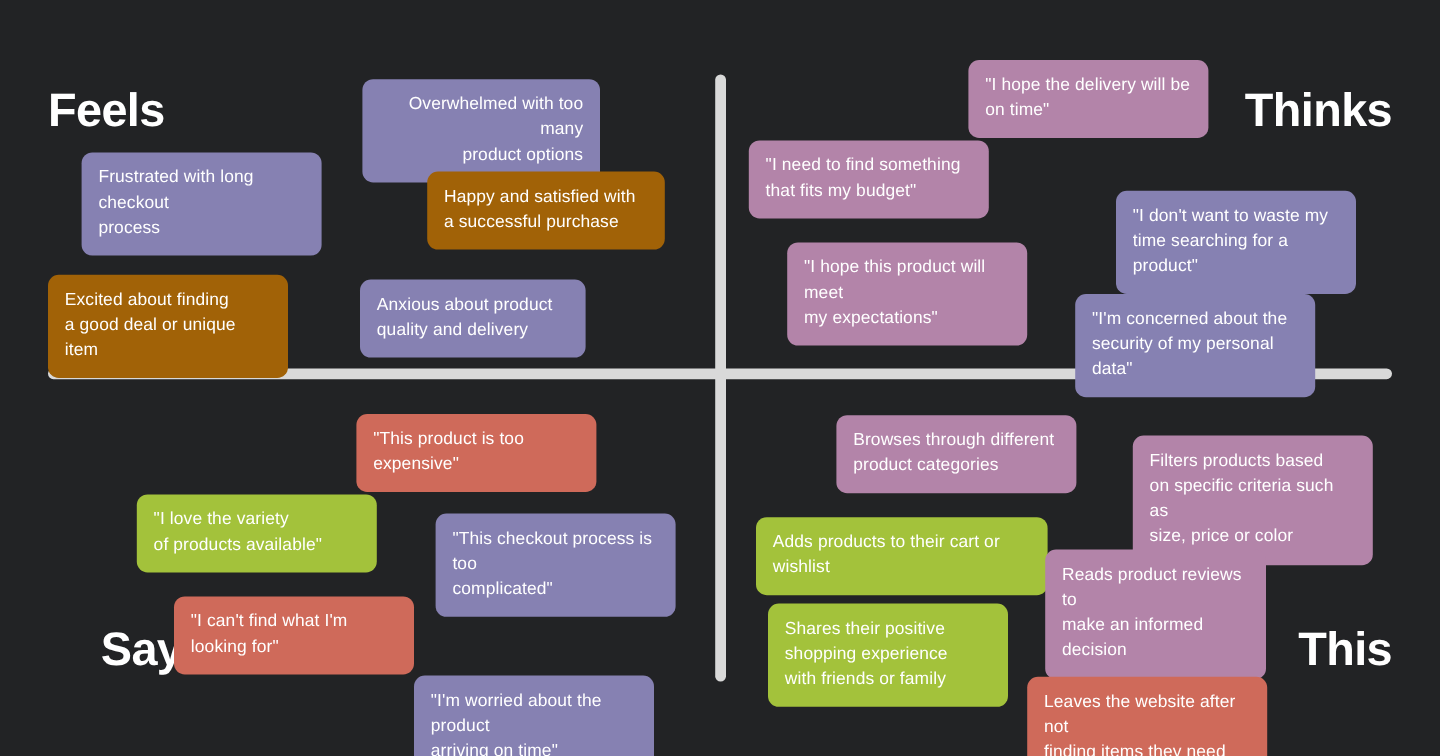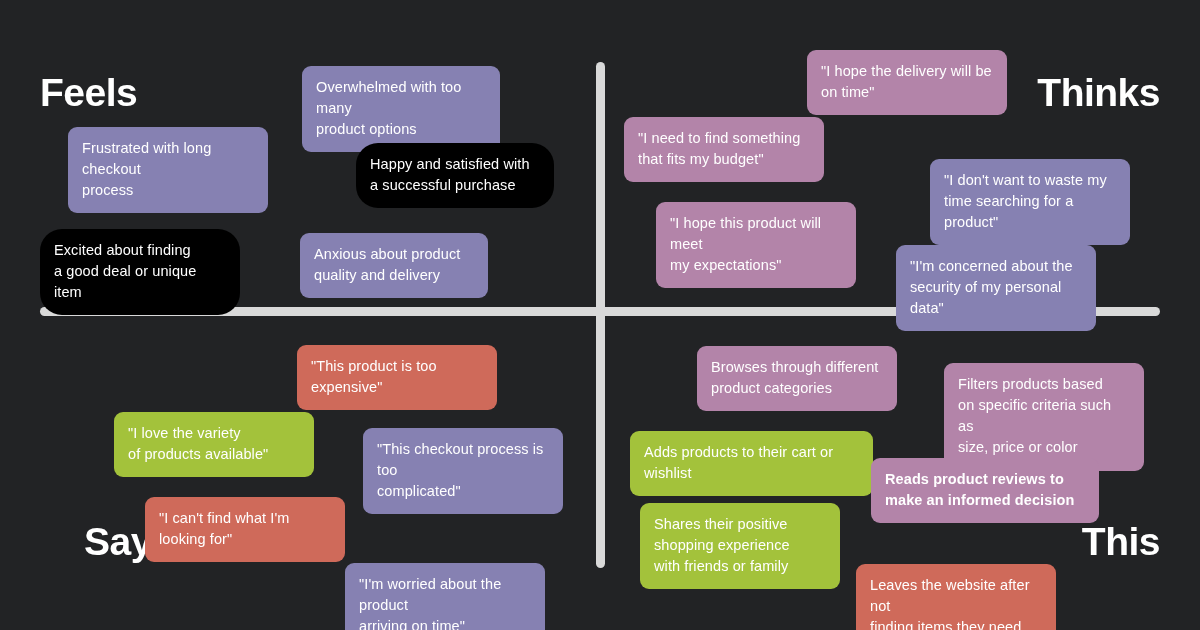--- a/index.html
+++ b/index.html
@@ -56,39 +56,39 @@
     box-sizing: border-box;
     border-radius: 9px;
     color: #ffffff;
     font-size: 14.5px;
     line-height: 1.46;
     padding: 11px 14px 12px 14px;
     white-space: pre-line;
     letter-spacing: 0.1px;
   }
   .c-purple { background: #8681b2; }
-  .c-teal   { background: #000000; border-radius: 22px; }
+  .c-teal   { background: #a16207; }
   .c-mauve  { background: #b384a9; }
   .c-green  { background: #a3c23b; }
   .c-red    { background: #cf6a5a; }
 </style>
 </head>
 <body>
 
 <div id="board">
 
   <div class="divider" id="divider-h"></div>
   <div class="divider" id="divider-v"></div>
 
   <div class="quad-label" id="label-feels">Feels</div>
   <div class="quad-label" id="label-thinks">Thinks</div>
   <div class="quad-label" id="label-says">Says</div>
   <div class="quad-label" id="label-does">This</div>
 
-  <div class="card c-purple" style="left:302px; top:66px; width:198px;">Overwhelmed with too many
+  <div class="card c-purple" style="left:302px; top:66px; width:198px;text-align:right;">Overwhelmed with too many
 product options</div>
   <div class="card c-purple" style="left:68px; top:127px; width:200px;">Frustrated with long checkout
 process</div>
   <div class="card c-teal" style="left:356px; top:143px; width:198px;">Happy and satisfied with
 a successful purchase</div>
   <div class="card c-teal" style="left:40px; top:229px; width:200px;">Excited about finding
 a good deal or unique item</div>
   <div class="card c-purple" style="left:300px; top:233px; width:188px;">Anxious about product
 quality and delivery</div>
 
@@ -114,21 +114,21 @@
   <div class="card c-purple" style="left:345px; top:563px; width:200px;">"I'm worried about the product
 arriving on time"</div>
 
   <div class="card c-mauve" style="left:697px; top:346px; width:200px;">Browses through different
 product categories</div>
   <div class="card c-mauve" style="left:944px; top:363px; width:200px;">Filters products based
 on specific criteria such as
 size, price or color</div>
   <div class="card c-green" style="left:630px; top:431px; width:243px;">Adds products to their cart or
 wishlist</div>
-  <div class="card c-mauve" style="left:871px; top:458px; width:228px;font-weight:bold;">Reads product reviews to
+  <div class="card c-mauve" style="left:871px; top:458px; width:184px;">Reads product reviews to
 make an informed decision</div>
   <div class="card c-green" style="left:640px; top:503px; width:200px;">Shares their positive
 shopping experience
 with friends or family</div>
   <div class="card c-red" style="left:856px; top:564px; width:200px;">Leaves the website after not
 finding items they need</div>
 
 </div>
 
 </body></html>

